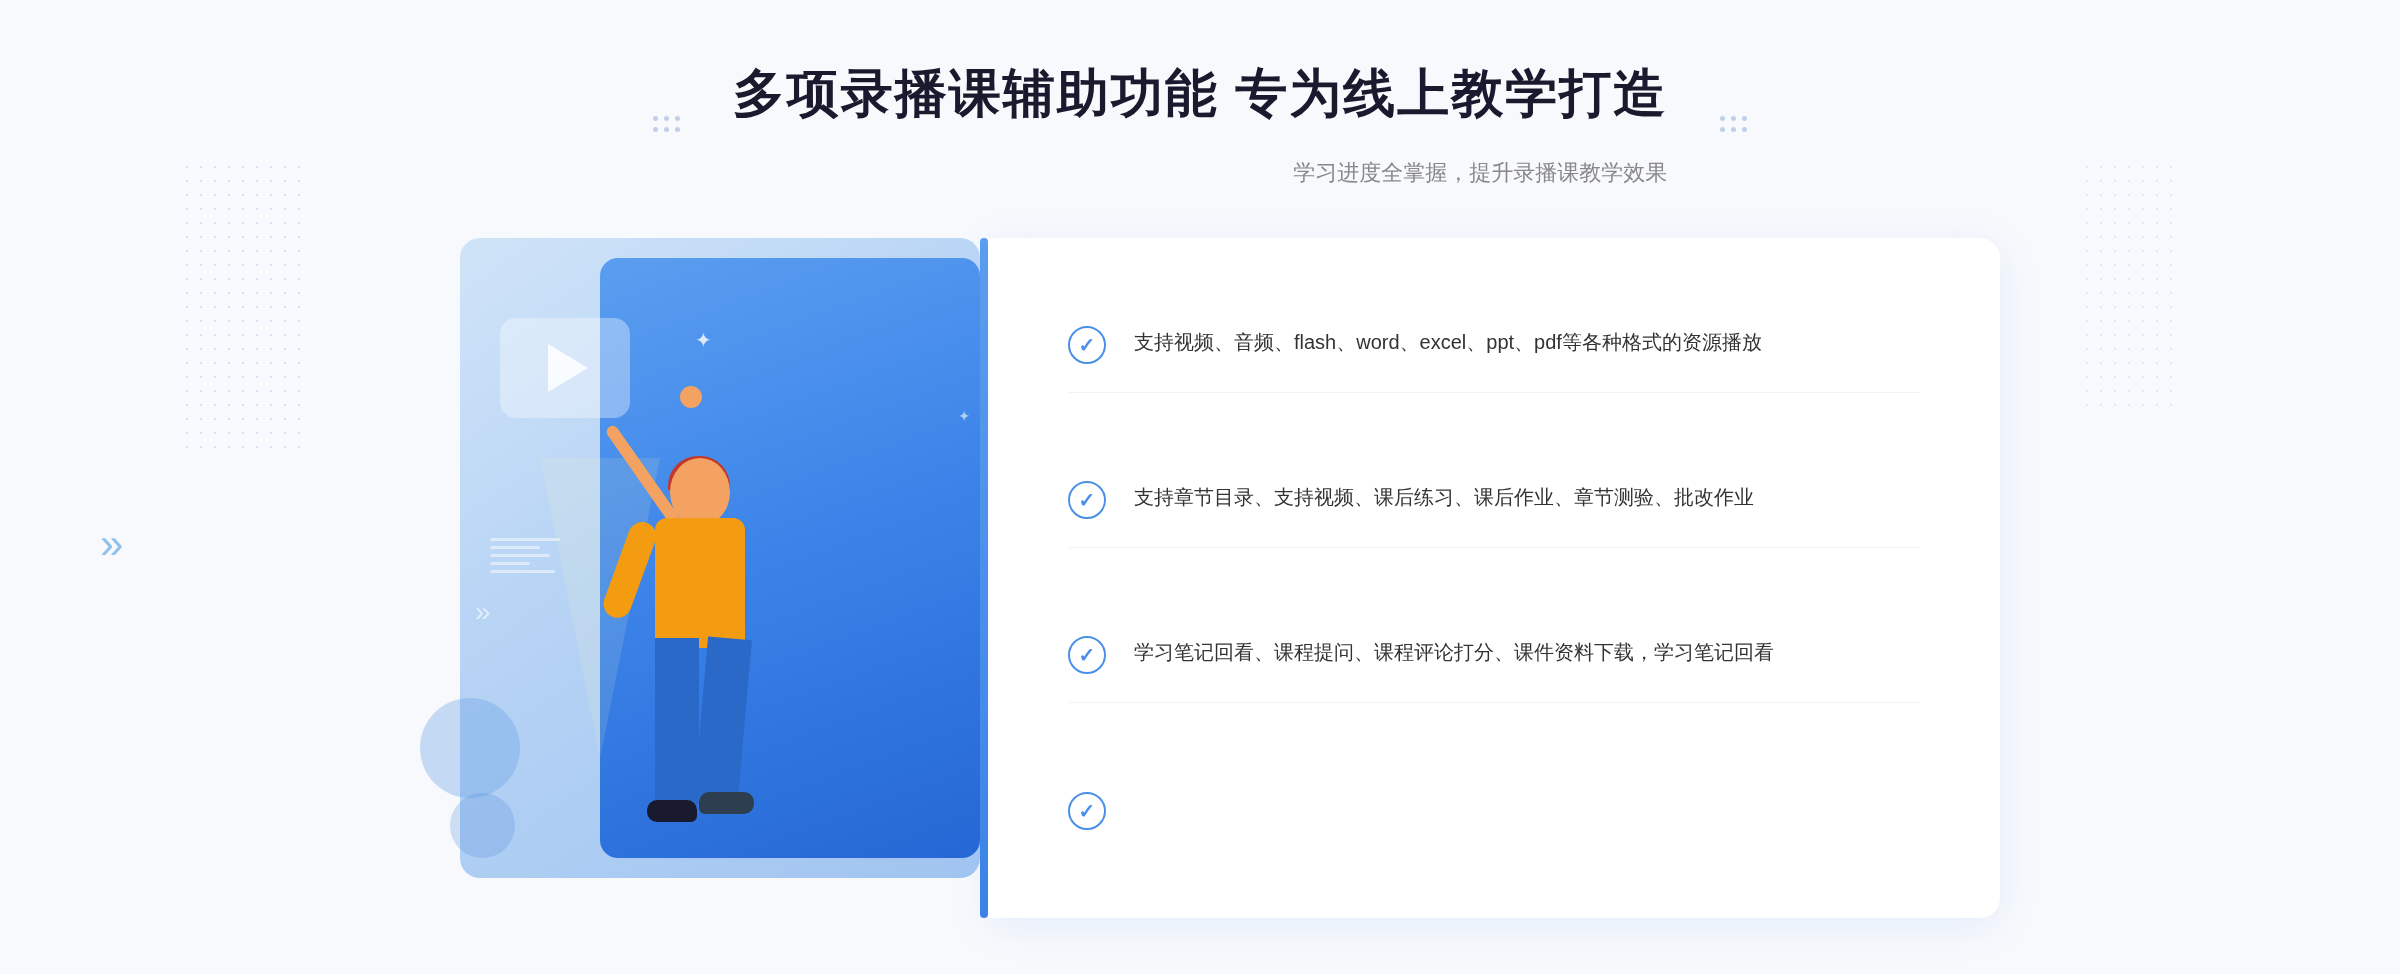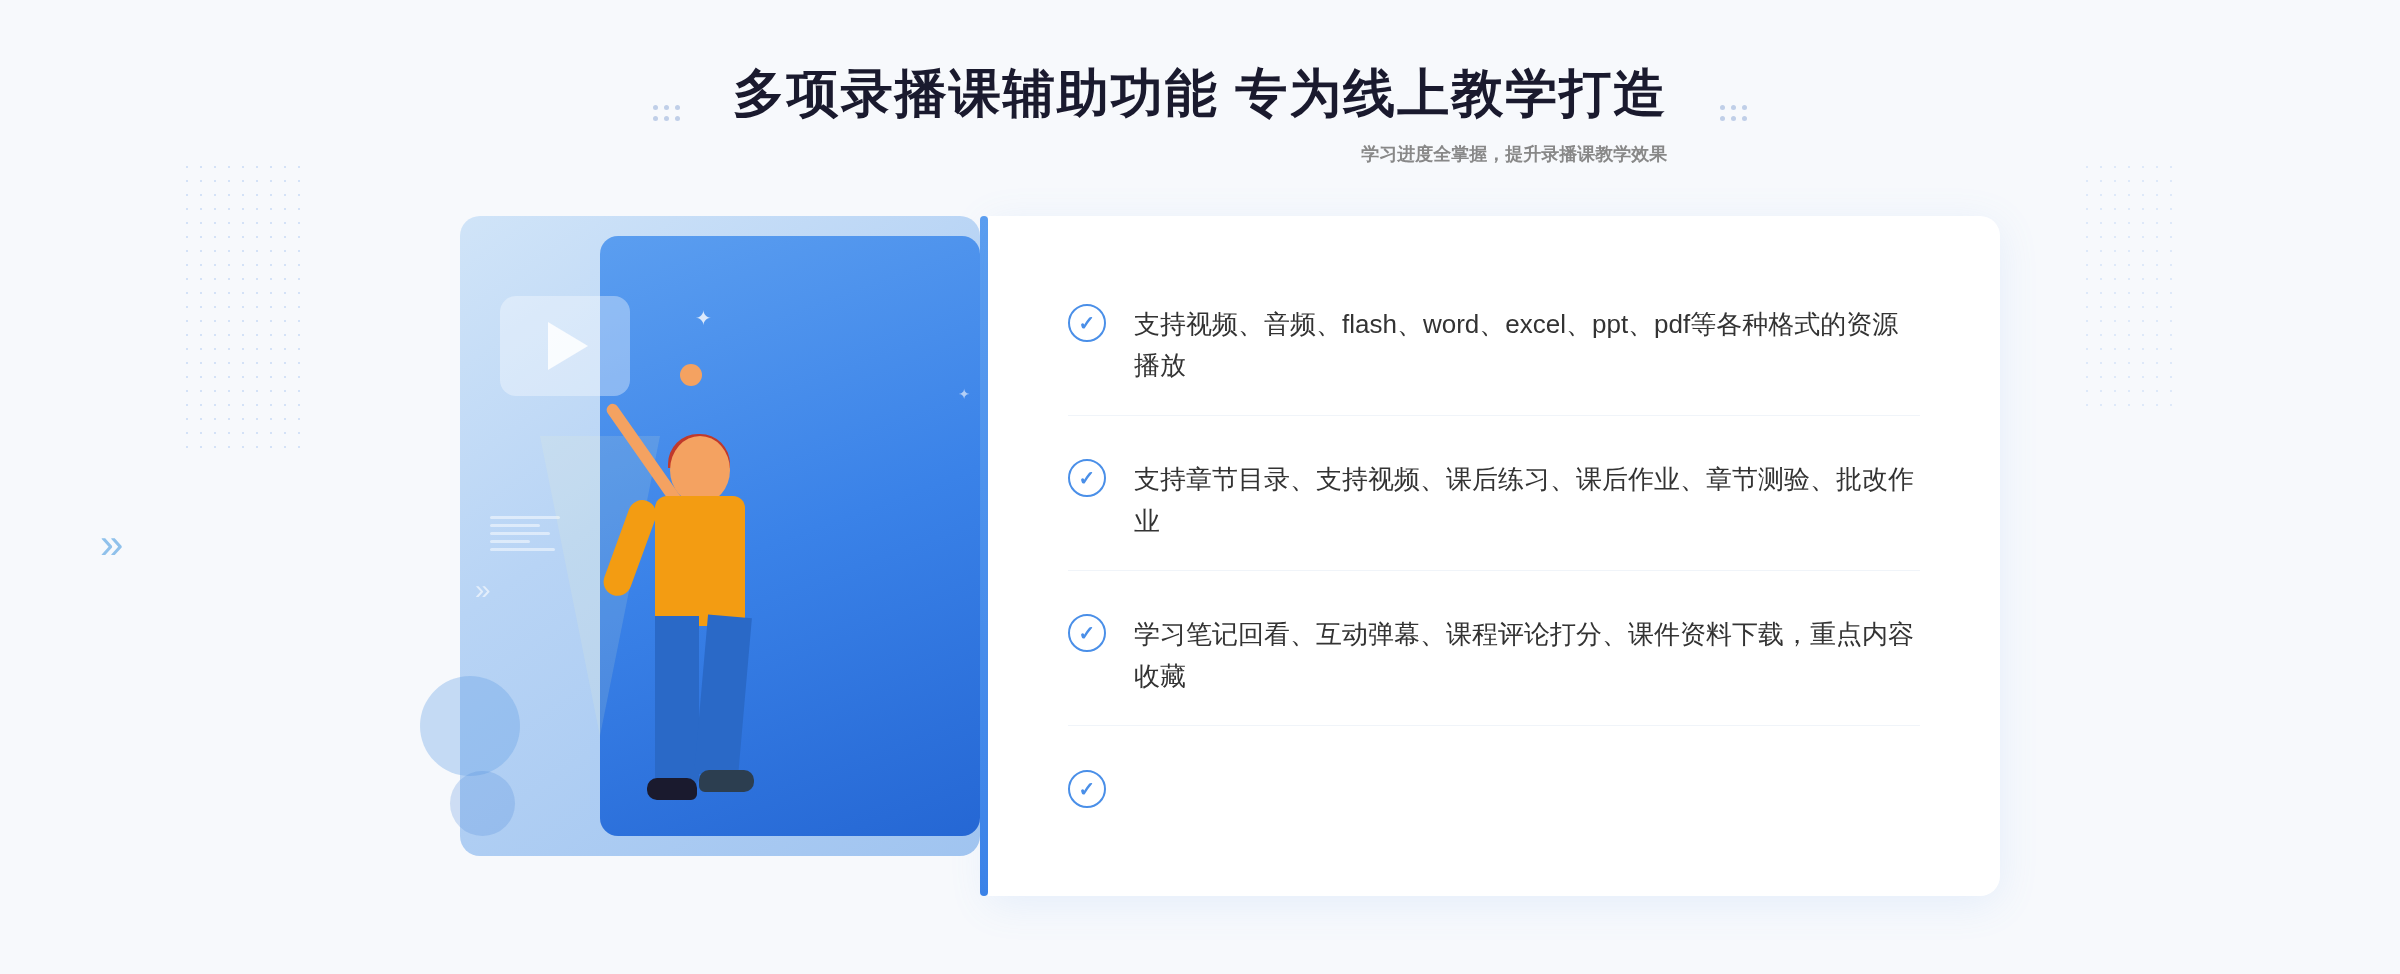--- a/index.html
+++ b/index.html
@@ -100,24 +100,24 @@
 
     .main-title {
       font-size: 52px;
       font-weight: 600;
       color: #1a1a2e;
       letter-spacing: 2px;
       line-height: 1.3;
     }
 
     .sub-title {
-      font-size: 18px;
+      font-size: 22px;
       color: #888;
-      margin-top: 14px;
-      font-weight: 700;
+      margin-top: 30px;
+      font-weight: 400;
     }
 
     .content-wrapper {
       display: flex;
       width: 1600px;
       gap: 0;
       align-items: stretch;
     }
 
     
@@ -412,21 +412,21 @@
       flex-shrink: 0;
     }
 
     .check-mark {
       color: #4a8fe8;
       font-size: 20px;
       font-weight: 600;
     }
 
     .feature-text {
-      font-size: 26px;
+      font-size: 20px;
       color: #333;
       line-height: 1.6;
       font-weight: 400;
     }
 
     
     .separator-bar {
       width: 8px;
       background: linear-gradient(180deg, #5b9ef0 0%, #3a82e8 100%);
       border-radius: 4px;
@@ -548,21 +548,21 @@
         <div class="check-circle">
           <span class="check-mark">✓</span>
         </div>
         <span class="feature-text">支持章节目录、支持视频、课后练习、课后作业、章节测验、批改作业</span>
       </div>
 
       <div class="feature-item">
         <div class="check-circle">
           <span class="check-mark">✓</span>
         </div>
-        <span class="feature-text">学习笔记回看、互动弹幕、课程评论打分、课件资料下载，重点内容收藏</span>
+        <span class="feature-text">学习笔记回看、课程提问、课程评论打分、课件资料下载，学习笔记回看</span>
       </div>
 
       <div class="feature-item">
         <div class="check-circle">
           <span class="check-mark">✓</span>
         </div>
       </div>
 
     </div>
   </div>

